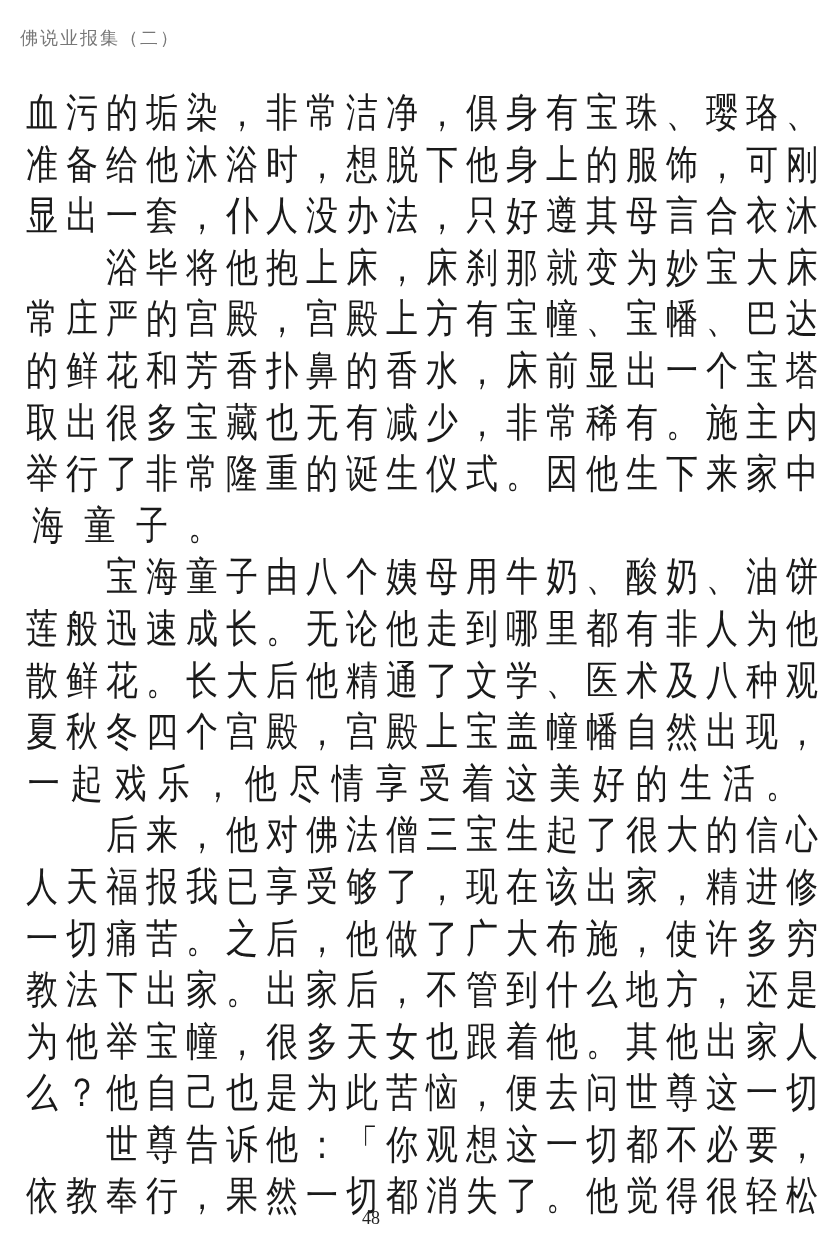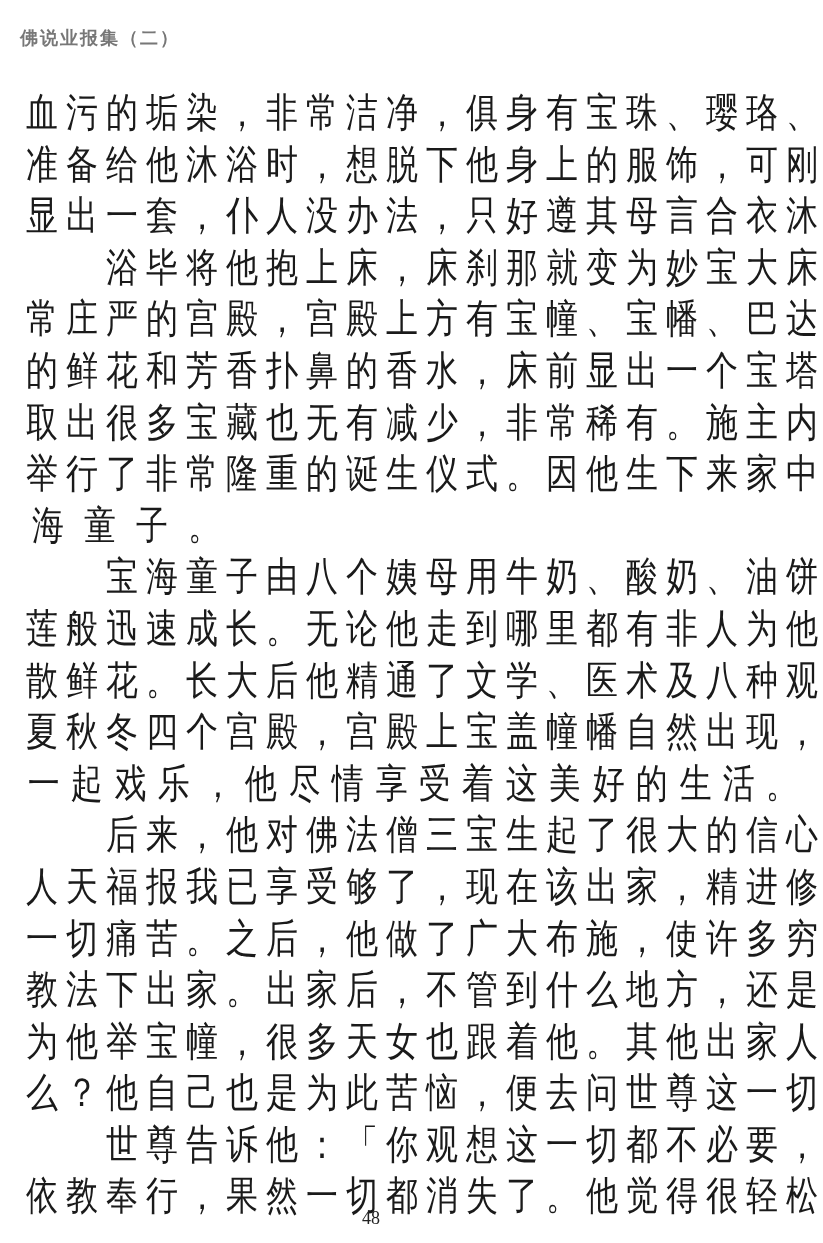--- a/index.html
+++ b/index.html
@@ -16,21 +16,20 @@
       color: #1a1a1a;
     }
     .running-header {
       position: absolute;
       left: 20px;
       top: 26px;
       font-size: 18px;
       color: #777777;
       letter-spacing: 2px;
       line-height: 24px;
-      font-weight: bold;
     }
     .body-text {
       position: absolute;
       left: 22px;
       top: 87px;
       width: 782px;
     }
     .line {
       height: 51.6px;
       line-height: 51.6px;

